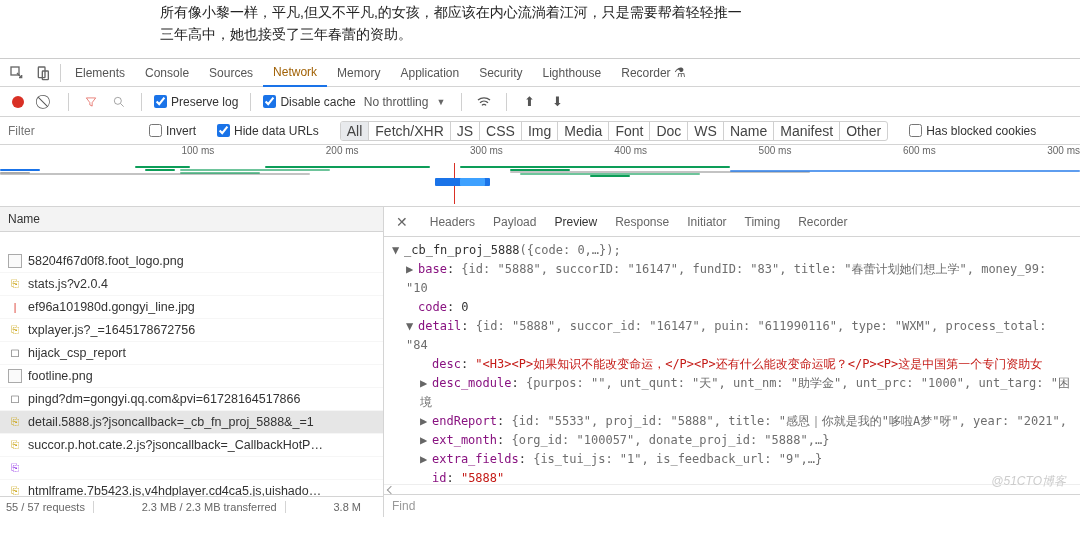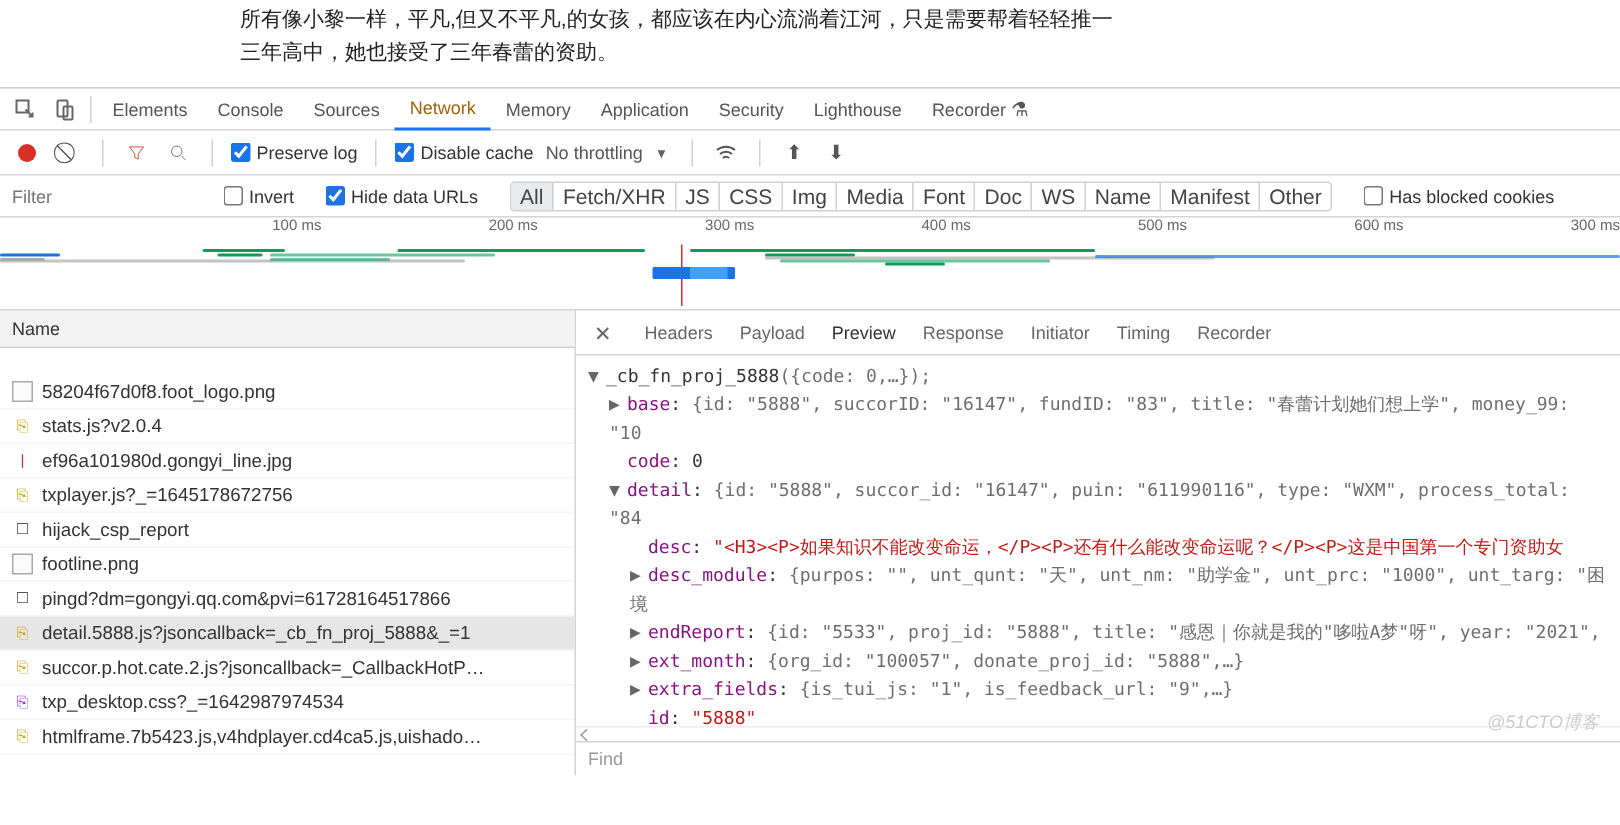--- a/index.html
+++ b/index.html
@@ -256,27 +256,31 @@
           <div class="req sel">
             <span class="ricon js">⎘</span>
             <span>detail.5888.js?jsoncallback=_cb_fn_proj_5888&amp;_=1</span>
           </div>
           <div class="req">
             <span class="ricon js">⎘</span>
             <span>succor.p.hot.cate.2.js?jsoncallback=_CallbackHotP…</span>
           </div>
           <div class="req">
             <span class="ricon css">⎘</span>
-            <span>txp_desktop.css?_=1642987974534</span>
           </div>
           <div class="req">
             <span class="ricon js">⎘</span>
             <span>htmlframe.7b5423.js,v4hdplayer.cd4ca5.js,uishado…</span>
           </div>
         </div>
+      <div class="status">
+        <span>55 / 57 requests</span>
+          <span>2.3 MB / 2.3 MB transferred</span>
+          <span>3.8 M</span>
+      </div>
     </div>
 
     <div class="detail">
       <div class="dtabs">
         <span class="close-x">✕</span>
         <span class="dtab">Headers</span>
         <span class="dtab">Payload</span>
         <span class="dtab active">Preview</span>
         <span class="dtab">Response</span>
         <span class="dtab">Initiator</span>

